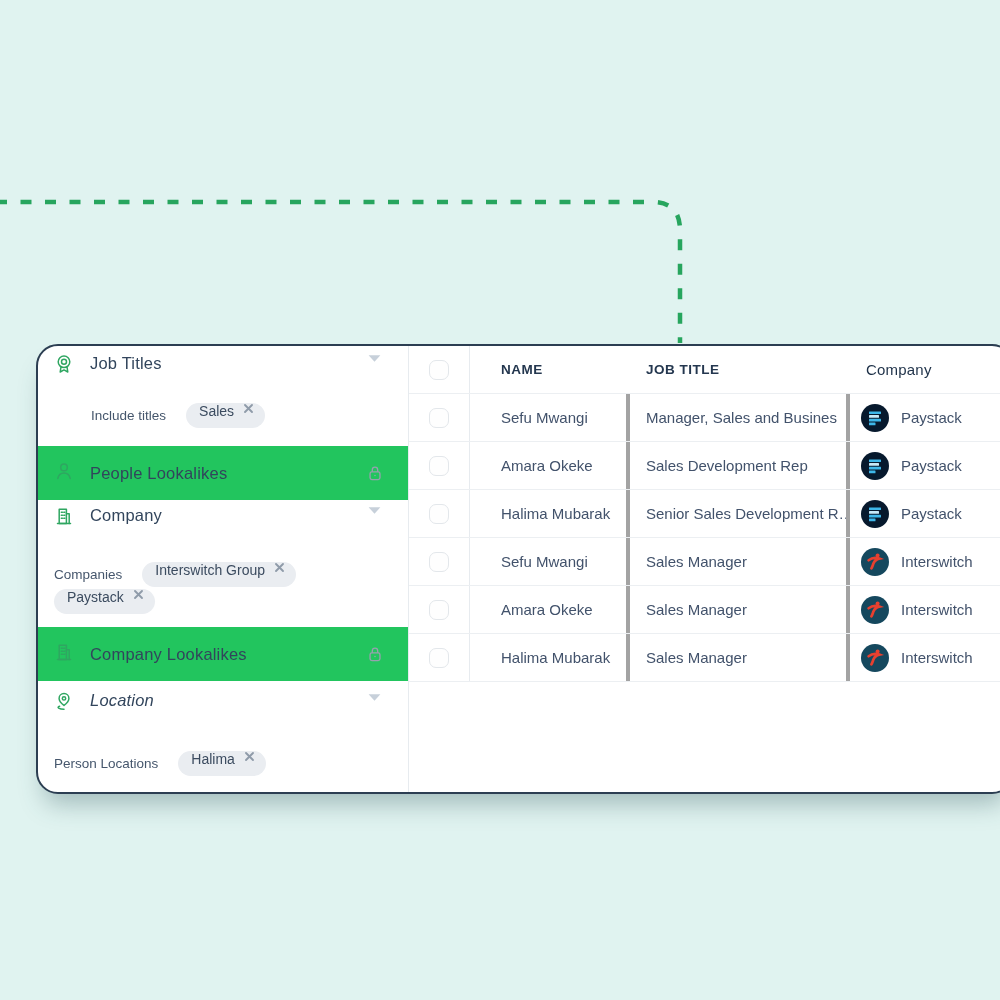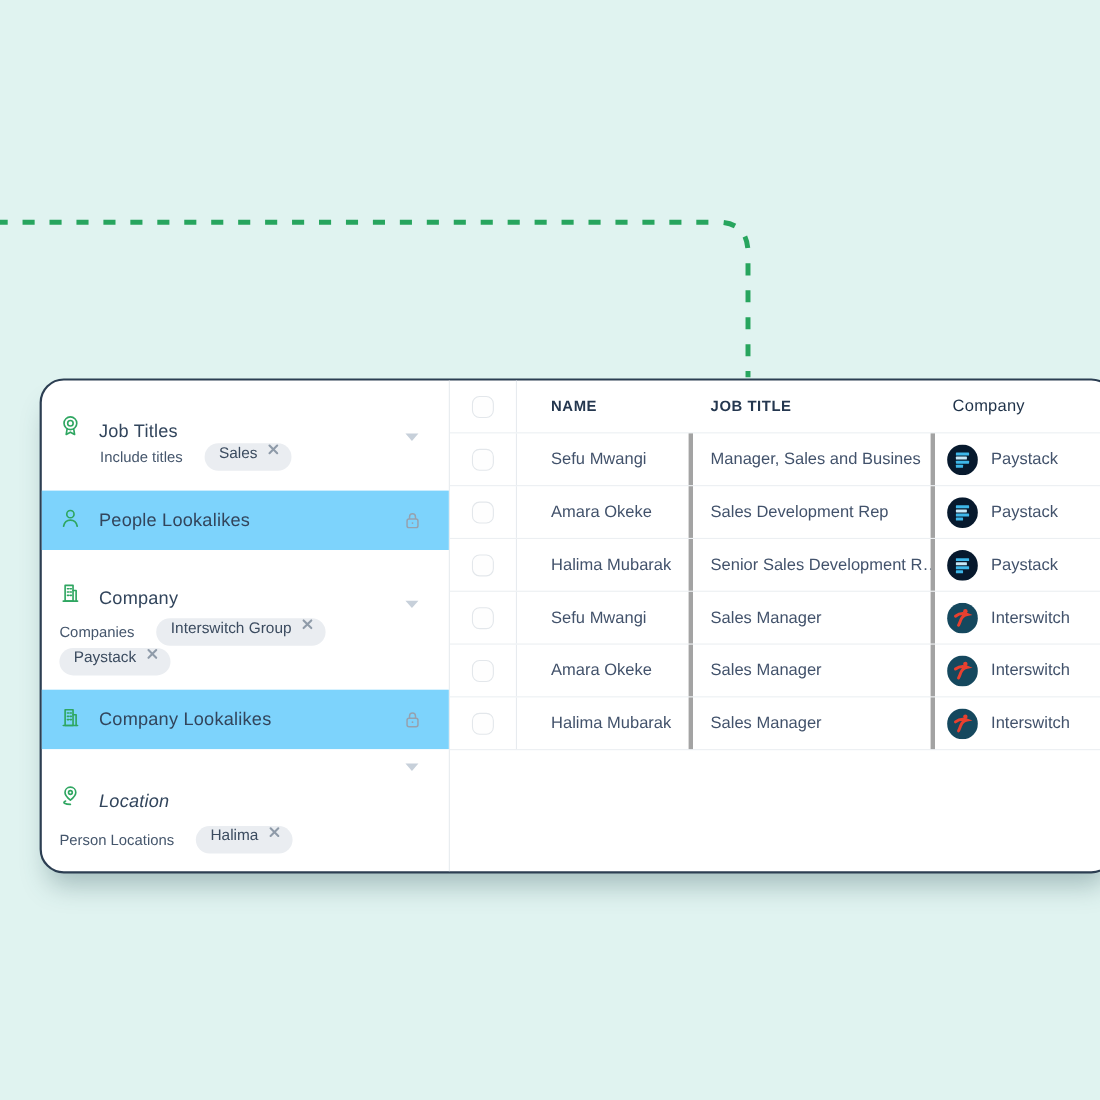--- a/index.html
+++ b/index.html
@@ -26,34 +26,34 @@
     box-shadow: 0 18px 24px -8px rgba(49, 85, 91, 0.35);
     box-sizing: border-box;
     display: flex;
   }
 
   
   .sidebar { position: relative; width: 370px; flex: 0 0 370px; }
 
   .sec-head {
     position: absolute; left: 0; right: 0; height: 48px;
-    display: flex; align-items: flex-end;
+    display: flex; align-items: flex-start;
     padding: 0 26px 0 16px; box-sizing: border-box;
   }
   .sec-head .ttl { margin-left: 16px; font-size: 16.5px; color: #32455C; letter-spacing: .2px; }
   .sec-head .chev { margin-left: auto; display: flex; }
 
   .head-job      { top: 8px; }
   .head-company  { top: 160px; }
   .head-location { top: 345px; font-style: italic; }
   .head-location .chev { position: absolute; right: 26px; top: 2px; margin-left: 0; }
 
   .locked-row {
     position: absolute; left: 0; right: 0; height: 54px;
-    background: #7dd3fc;
+    background: #22c55e;
     display: flex; align-items: center;
     padding: 0 24px 0 16px; box-sizing: border-box;
   }
   .locked-row .ttl { margin-left: 16px; font-size: 16.5px; color: #32455C; letter-spacing: .2px; }
   .locked-row .lock { margin-left: auto; display: flex; }
   .row-people { top: 100px; }
   .row-colook { top: 281px; }
 
   .field {
     position: absolute; left: 16px;

